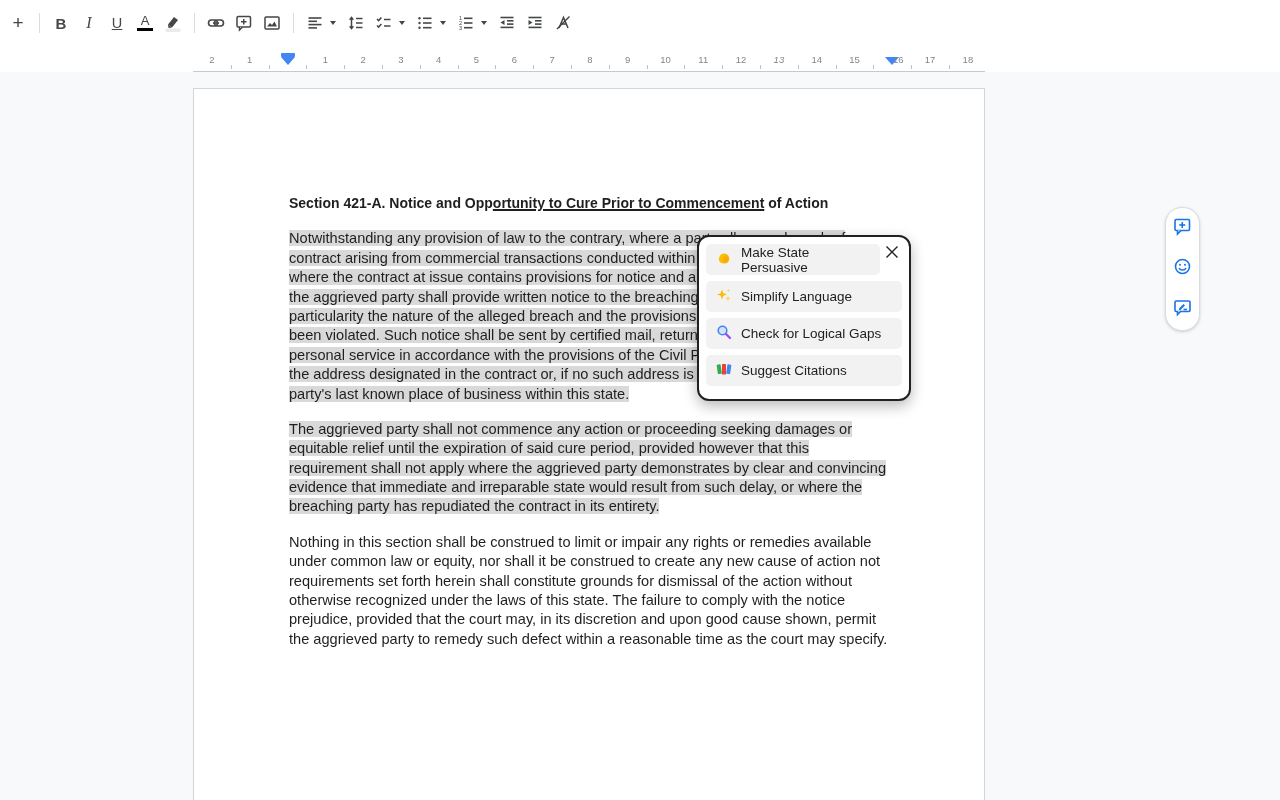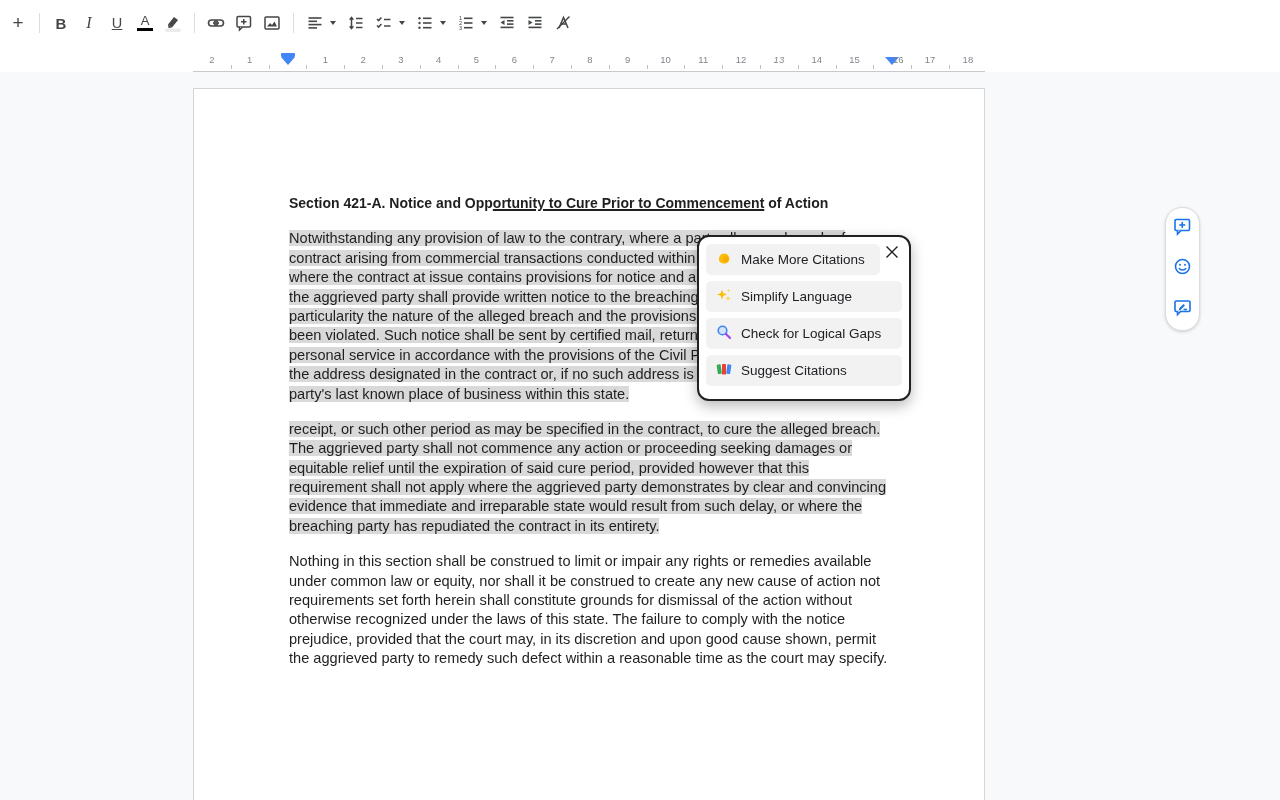--- a/index.html
+++ b/index.html
@@ -265,21 +265,20 @@
           <div class="dline"><span>contract arising from commercial transactions conducted within the State of New York, and</span></div>
           <div class="dline"><span>where the contract at issue contains provisions for notice and an opportunity to cure,</span></div>
           <div class="dline"><span>the aggrieved party shall provide written notice to the breaching party specifying with</span></div>
           <div class="dline"><span>particularity the nature of the alleged breach and the provisions of the contract that have</span></div>
           <div class="dline"><span>been violated. Such notice shall be sent by certified mail, return receipt requested, or by</span></div>
           <div class="dline"><span>personal service in accordance with the provisions of the Civil Practice Law and Rules, to</span></div>
           <div class="dline"><span>the address designated in the contract or, if no such address is designated, to the breaching</span></div>
           <div class="dline"><span>party's last known place of business within this state.</span></div>
         </div>
       <div class="para hl">
-          <div class="dline"><span>receipt, or such other period as may be specified in the contract, to cure the alleged breach.</span></div>
           <div class="dline"><span>The aggrieved party shall not commence any action or proceeding seeking damages or</span></div>
           <div class="dline"><span>equitable relief until the expiration of said cure period, provided however that this</span></div>
           <div class="dline"><span>requirement shall not apply where the aggrieved party demonstrates by clear and convincing</span></div>
           <div class="dline"><span>evidence that immediate and irreparable state would result from such delay, or where the</span></div>
           <div class="dline"><span>breaching party has repudiated the contract in its entirety.</span></div>
         </div>
       <div class="para">
           <div class="dline"><span>Nothing in this section shall be construed to limit or impair any rights or remedies available</span></div>
           <div class="dline"><span>under common law or equity, nor shall it be construed to create any new cause of action not</span></div>
           <div class="dline"><span>requirements set forth herein shall constitute grounds for dismissal of the action without</span></div>
@@ -289,21 +288,21 @@
         </div>
     </div>
 
     <div class="ai-popup">
       <div class="ai-item narrow">
         <span>
           <svg width="16" height="16" viewBox="0 0 16 16">
             <path d="M3 10 C2.5 5.5 6 2.8 9.5 3.8 C12.5 4.7 14 7.5 13 10.5 C12.2 13 9 14.2 6.3 13.3 C4.3 12.6 3.2 11.8 3 10 Z" fill="#fbbc04"></path>
             <path d="M8.5 6.5 C10.5 6 12.3 7 12.6 9 C12.8 10.8 11.5 12.3 9.8 12.5 C8 12.7 7 11.5 7 10 C7 8.4 7.4 7 8.5 6.5 Z" fill="#f9ab00"></path>
           </svg></span>
-        <span>Make More Citations</span>
+        <span>Make State Persuasive</span>
       </div>
       <div class="ai-item">
         <span>
           <svg width="16" height="16" viewBox="0 0 16 16">
             <path d="M6 2.5 L7.3 6.2 L11 7.5 L7.3 8.8 L6 12.5 L4.7 8.8 L1 7.5 L4.7 6.2 Z" fill="#fbbc04"></path>
             <path d="M12 8.5 L12.8 10.7 L15 11.5 L12.8 12.3 L12 14.5 L11.2 12.3 L9 11.5 L11.2 10.7 Z" fill="#fdd663"></path>
             <path d="M12.5 1.5 L13 3 L14.5 3.5 L13 4 L12.5 5.5 L12 4 L10.5 3.5 L12 3 Z" fill="#fdd663"></path>
           </svg></span>
         <span>Simplify Language</span>
       </div>

